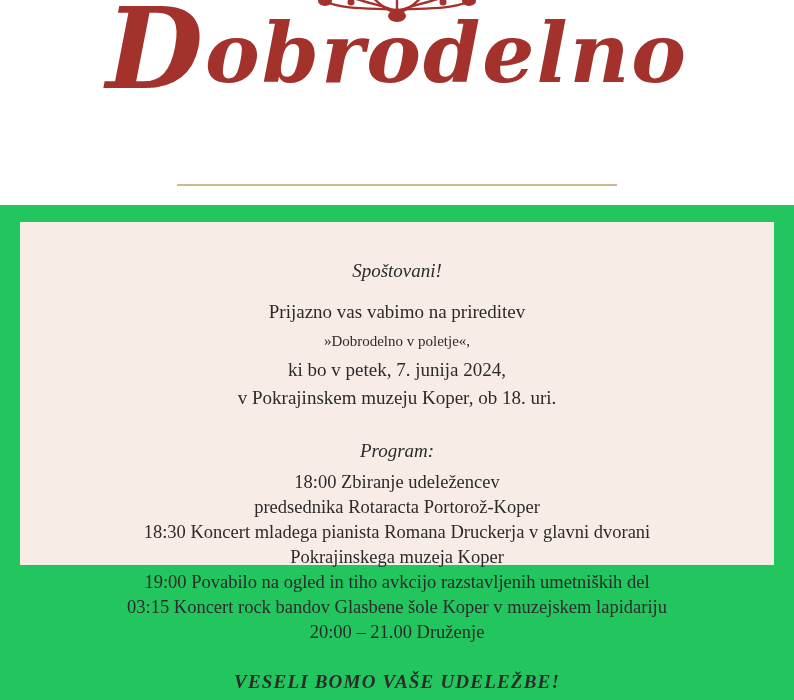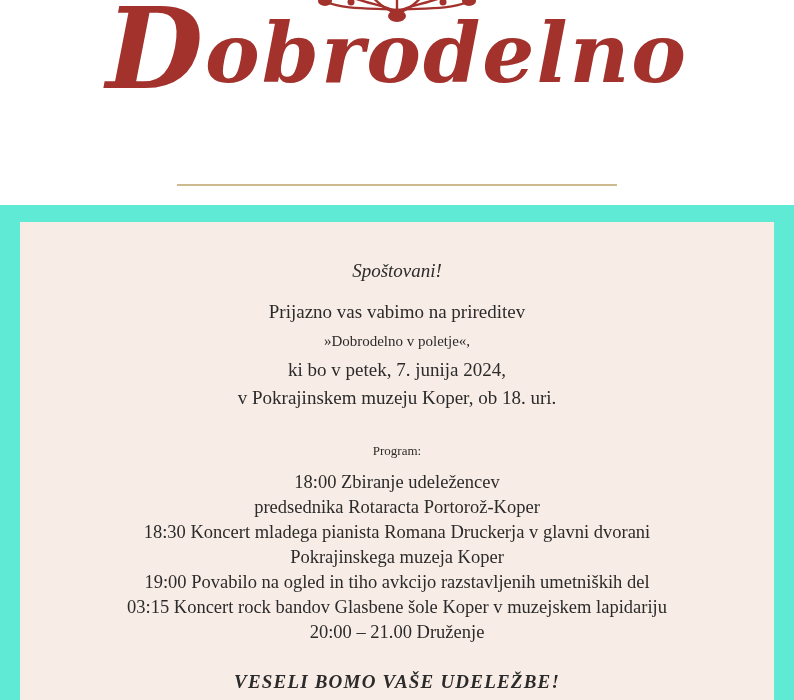--- a/index.html
+++ b/index.html
@@ -10,21 +10,21 @@
     width: 794px;
     height: 700px;
     background: #ffffff;
     font-family: "Liberation Serif", serif;
     overflow: hidden;
   }
   .page {
     position: relative;
     width: 794px;
     height: 700px;
-    background: #5eead4;
+    background: #22c55e;
   }
 
   
   .masthead {
     position: relative;
     width: 794px;
     height: 205px;
     background: #ffffff;
     overflow: hidden;
   }
@@ -84,21 +84,21 @@
     height: 2px;
     background: #cdbb8f;
   }
 
   
   .panel {
     position: absolute;
     left: 20px;
     top: 222px;
     width: 754px;
-    height: 478px;
+    height: 343px;
     background: #f8ece6;
   }
   .body-inner {
     padding: 36px 60px 0 60px;
     text-align: center;
     color: #2b2b2b;
   }
   .salutation {
     font-style: italic;
     font-size: 19px;
@@ -109,21 +109,22 @@
     font-size: 19px;
     line-height: 28px;
     text-align: center;
   }
   .invite-strong {
     font-weight: 400;
     font-size: 15px;
     line-height: 30px;
   }
   .program-head {
-    font-size: 13px;
+    font-style: italic;
+    font-size: 19px;
     line-height: 26px;
     margin-top: 26px;
     margin-bottom: 6px;
   }
   .program-item {
     font-size: 18.5px;
     line-height: 25px;
   }
   .closing {
     margin-top: 26px;

